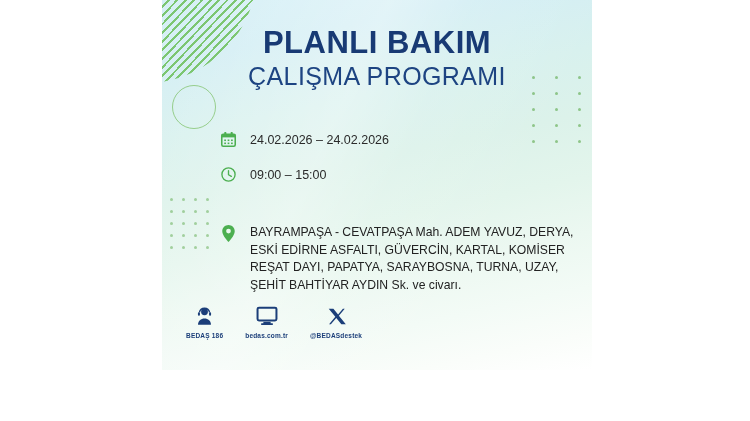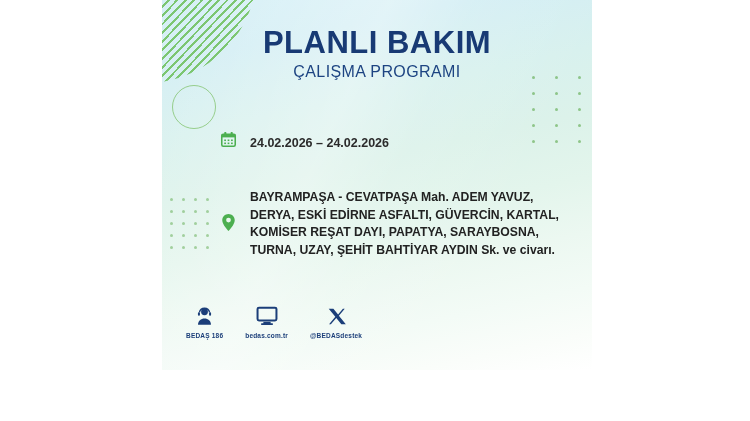--- a/index.html
+++ b/index.html
@@ -122,40 +122,39 @@
   #title-main {
     font-size: 31px;
     font-weight: 700;
     letter-spacing: 0.5px;
     color: #183a74;
     line-height: 1.05;
     white-space: nowrap;
   }
   #title-sub {
     margin-top: 3px;
-    font-size: 16px;
+    font-size: 25px;
     font-weight: 400;
     letter-spacing: 0.4px;
     color: #1d4482;
     line-height: 1.1;
     white-space: nowrap;
   }
 
   
   #details {
     position: absolute;
     left: 54px;
     top: 131px;
     width: 360px;
   }
   .detail-row {
     display: flex;
-    align-items: center;
+    align-items: flex-start;
     margin-bottom: 13px;
-    font-weight: bold;
   }
   .detail-icon {
     flex: 0 0 24px;
     width: 24px;
     height: 22px;
     margin-right: 10px;
     display: flex;
     align-items: flex-start;
     justify-content: center;
   }
@@ -313,20 +312,29 @@
             <rect x="10.8" y="12" width="2.4" height="2.2" fill="#4caf50"></rect>
             <rect x="15.6" y="12" width="2.4" height="2.2" fill="#4caf50"></rect>
             <rect x="6" y="16.3" width="2.4" height="2.2" fill="#4caf50"></rect>
             <rect x="10.8" y="16.3" width="2.4" height="2.2" fill="#4caf50"></rect>
             <rect x="15.6" y="16.3" width="2.4" height="2.2" fill="#4caf50"></rect>
           </svg>
         </span>
         <span class="detail-text">24.02.2026 – 24.02.2026</span>
       </div>
 
+      <div class="detail-row">
+        <span class="detail-icon">
+          <svg width="17" height="17" viewBox="0 0 24 24" fill="none">
+            <circle cx="12" cy="12" r="9.3" stroke="#4caf50" stroke-width="1.9"></circle>
+            <path d="M12 6.6V12.3L16 14.6" stroke="#4caf50" stroke-width="1.9" stroke-linecap="round" stroke-linejoin="round"></path>
+          </svg>
+        </span>
+        <span class="detail-text">09:00 – 15:00</span>
+      </div>
 
 
       <div class="detail-row" id="row-address">
         <span class="detail-icon">
           <svg width="17" height="19" viewBox="0 0 24 28" fill="none">
             <path d="M12 1.4C6.9 1.4 2.8 5.5 2.8 10.6c0 6.6 9.2 16 9.2 16s9.2-9.4 9.2-16c0-5.1-4.1-9.2-9.2-9.2z" fill="#4caf50"></path>
             <circle cx="12" cy="10.4" r="3.5" fill="#eaf7ee"></circle>
           </svg>
         </span>
         <span class="detail-text">BAYRAMPAŞA - CEVATPAŞA Mah. ADEM YAVUZ, DERYA, ESKİ EDİRNE ASFALTI, GÜVERCİN, KARTAL, KOMİSER REŞAT DAYI, PAPATYA, SARAYBOSNA, TURNA, UZAY, ŞEHİT BAHTİYAR AYDIN Sk. ve civarı.</span>

